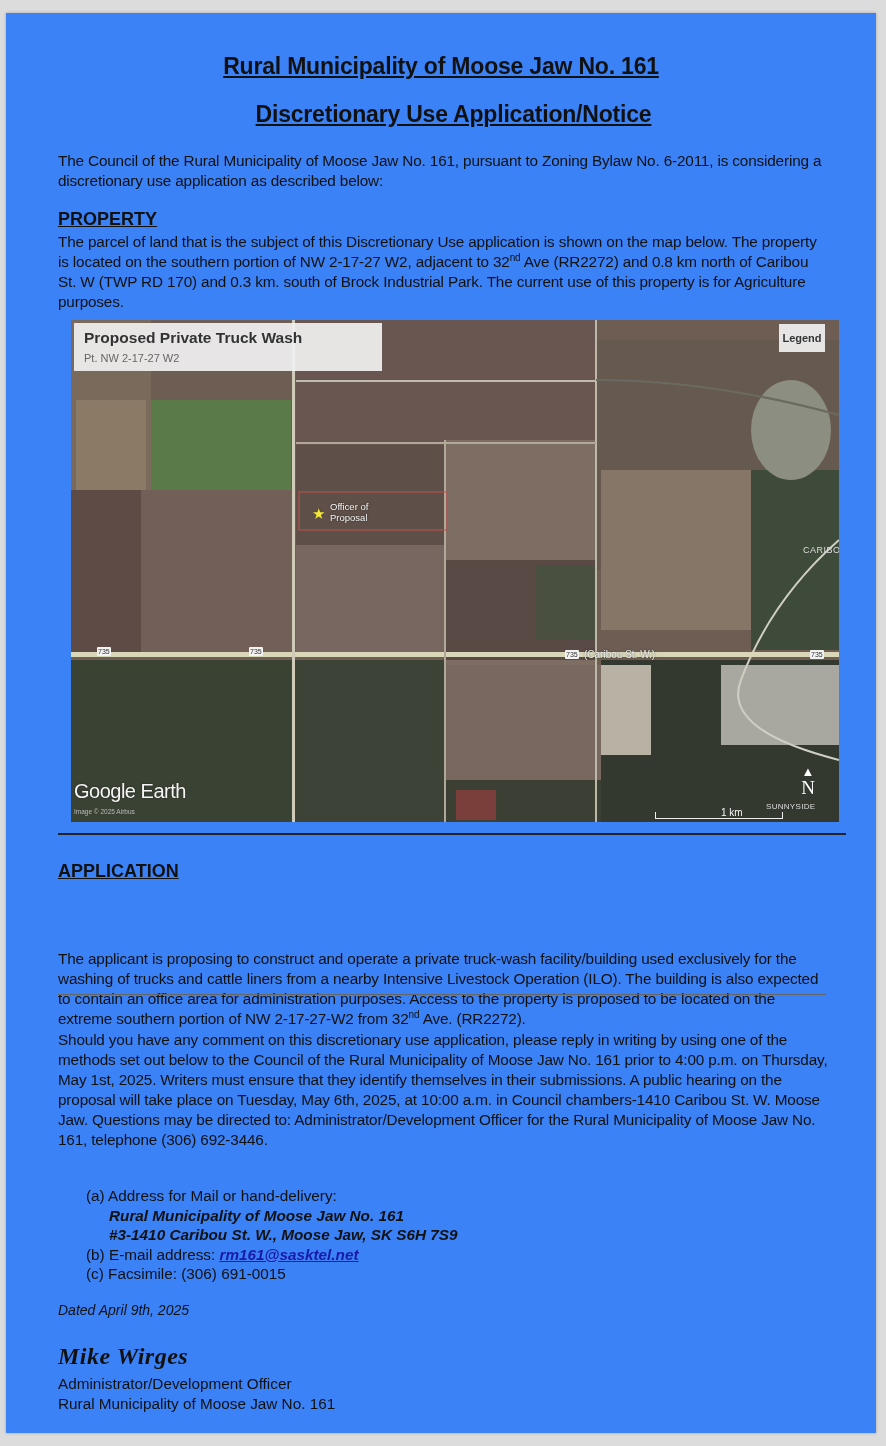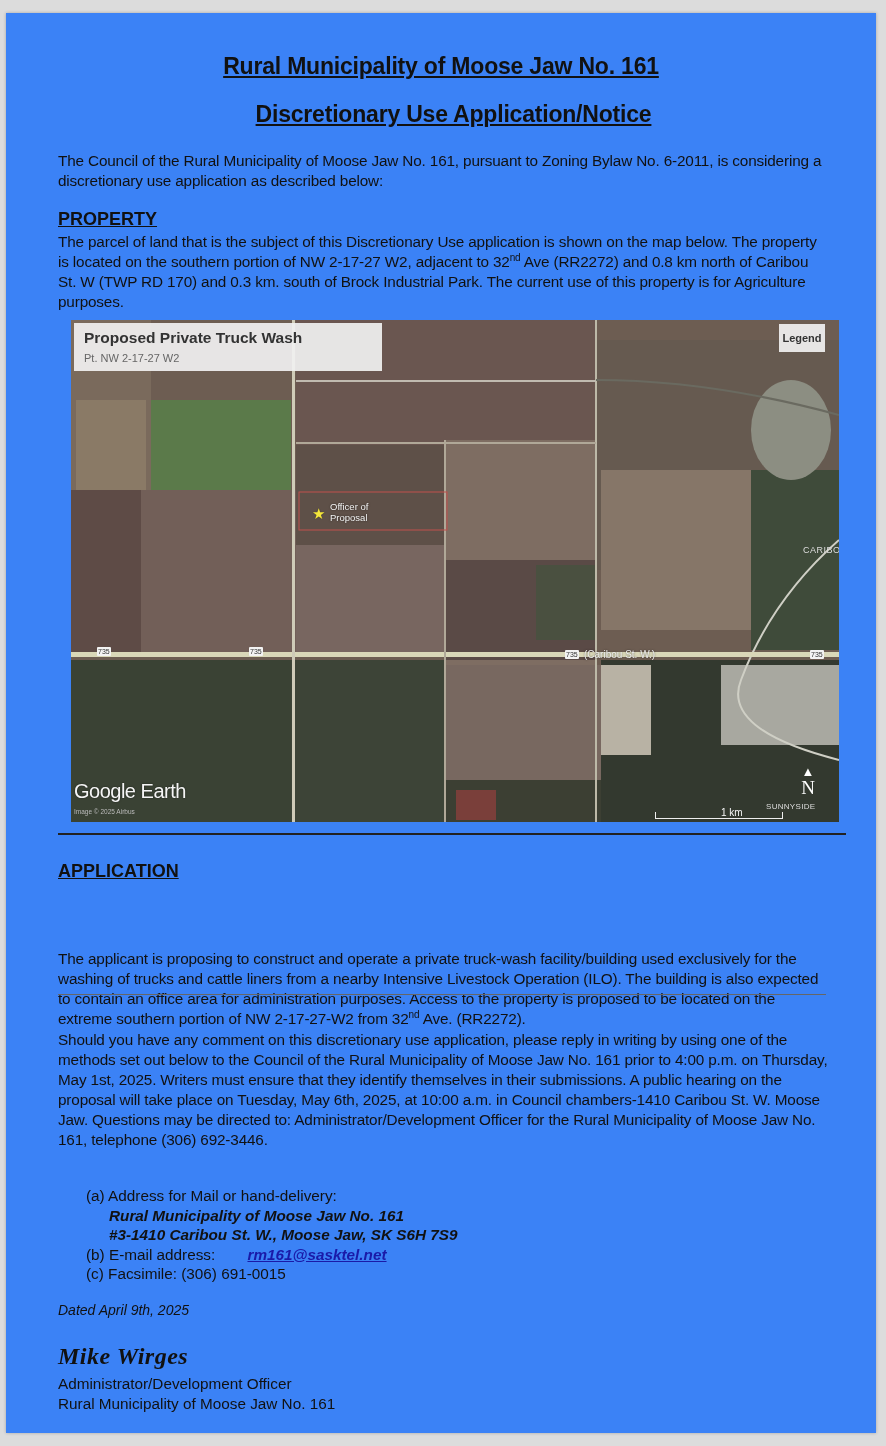--- a/index.html
+++ b/index.html
@@ -119,21 +119,21 @@
     position: absolute; left: 52px; top: 981px; width: 768px; height: 1px; background: #666;
   }
   .p-comment { top: 1017px; }
 
   .methods {
     position: absolute; left: 80px; top: 1173px;
     font-size: 15.3px; line-height: 19.5px;
   }
   .methods .row { white-space: nowrap; }
   .methods .indent { padding-left: 23px; font-weight: bold; font-style: italic; }
-  .methods a { color: #1a1aa8; font-weight: bold; font-style: italic; text-decoration: underline; margin-left: 28px; }
+  .methods a { color: #1a1aa8; font-weight: bold; font-style: italic; text-decoration: underline; }
   .dated { position: absolute; left: 52px; top: 1289px; font-size: 14px; font-style: italic; }
   .signature {
     position: absolute; left: 52px; top: 1330px;
     font-family: "Liberation Serif", serif; font-style: italic; font-weight: bold;
     font-size: 24px; letter-spacing: 0.5px;
   }
   .sig-title { position: absolute; left: 52px; top: 1361px; font-size: 15.3px; line-height: 20px; }
 </style>
 </head>
 <body>

